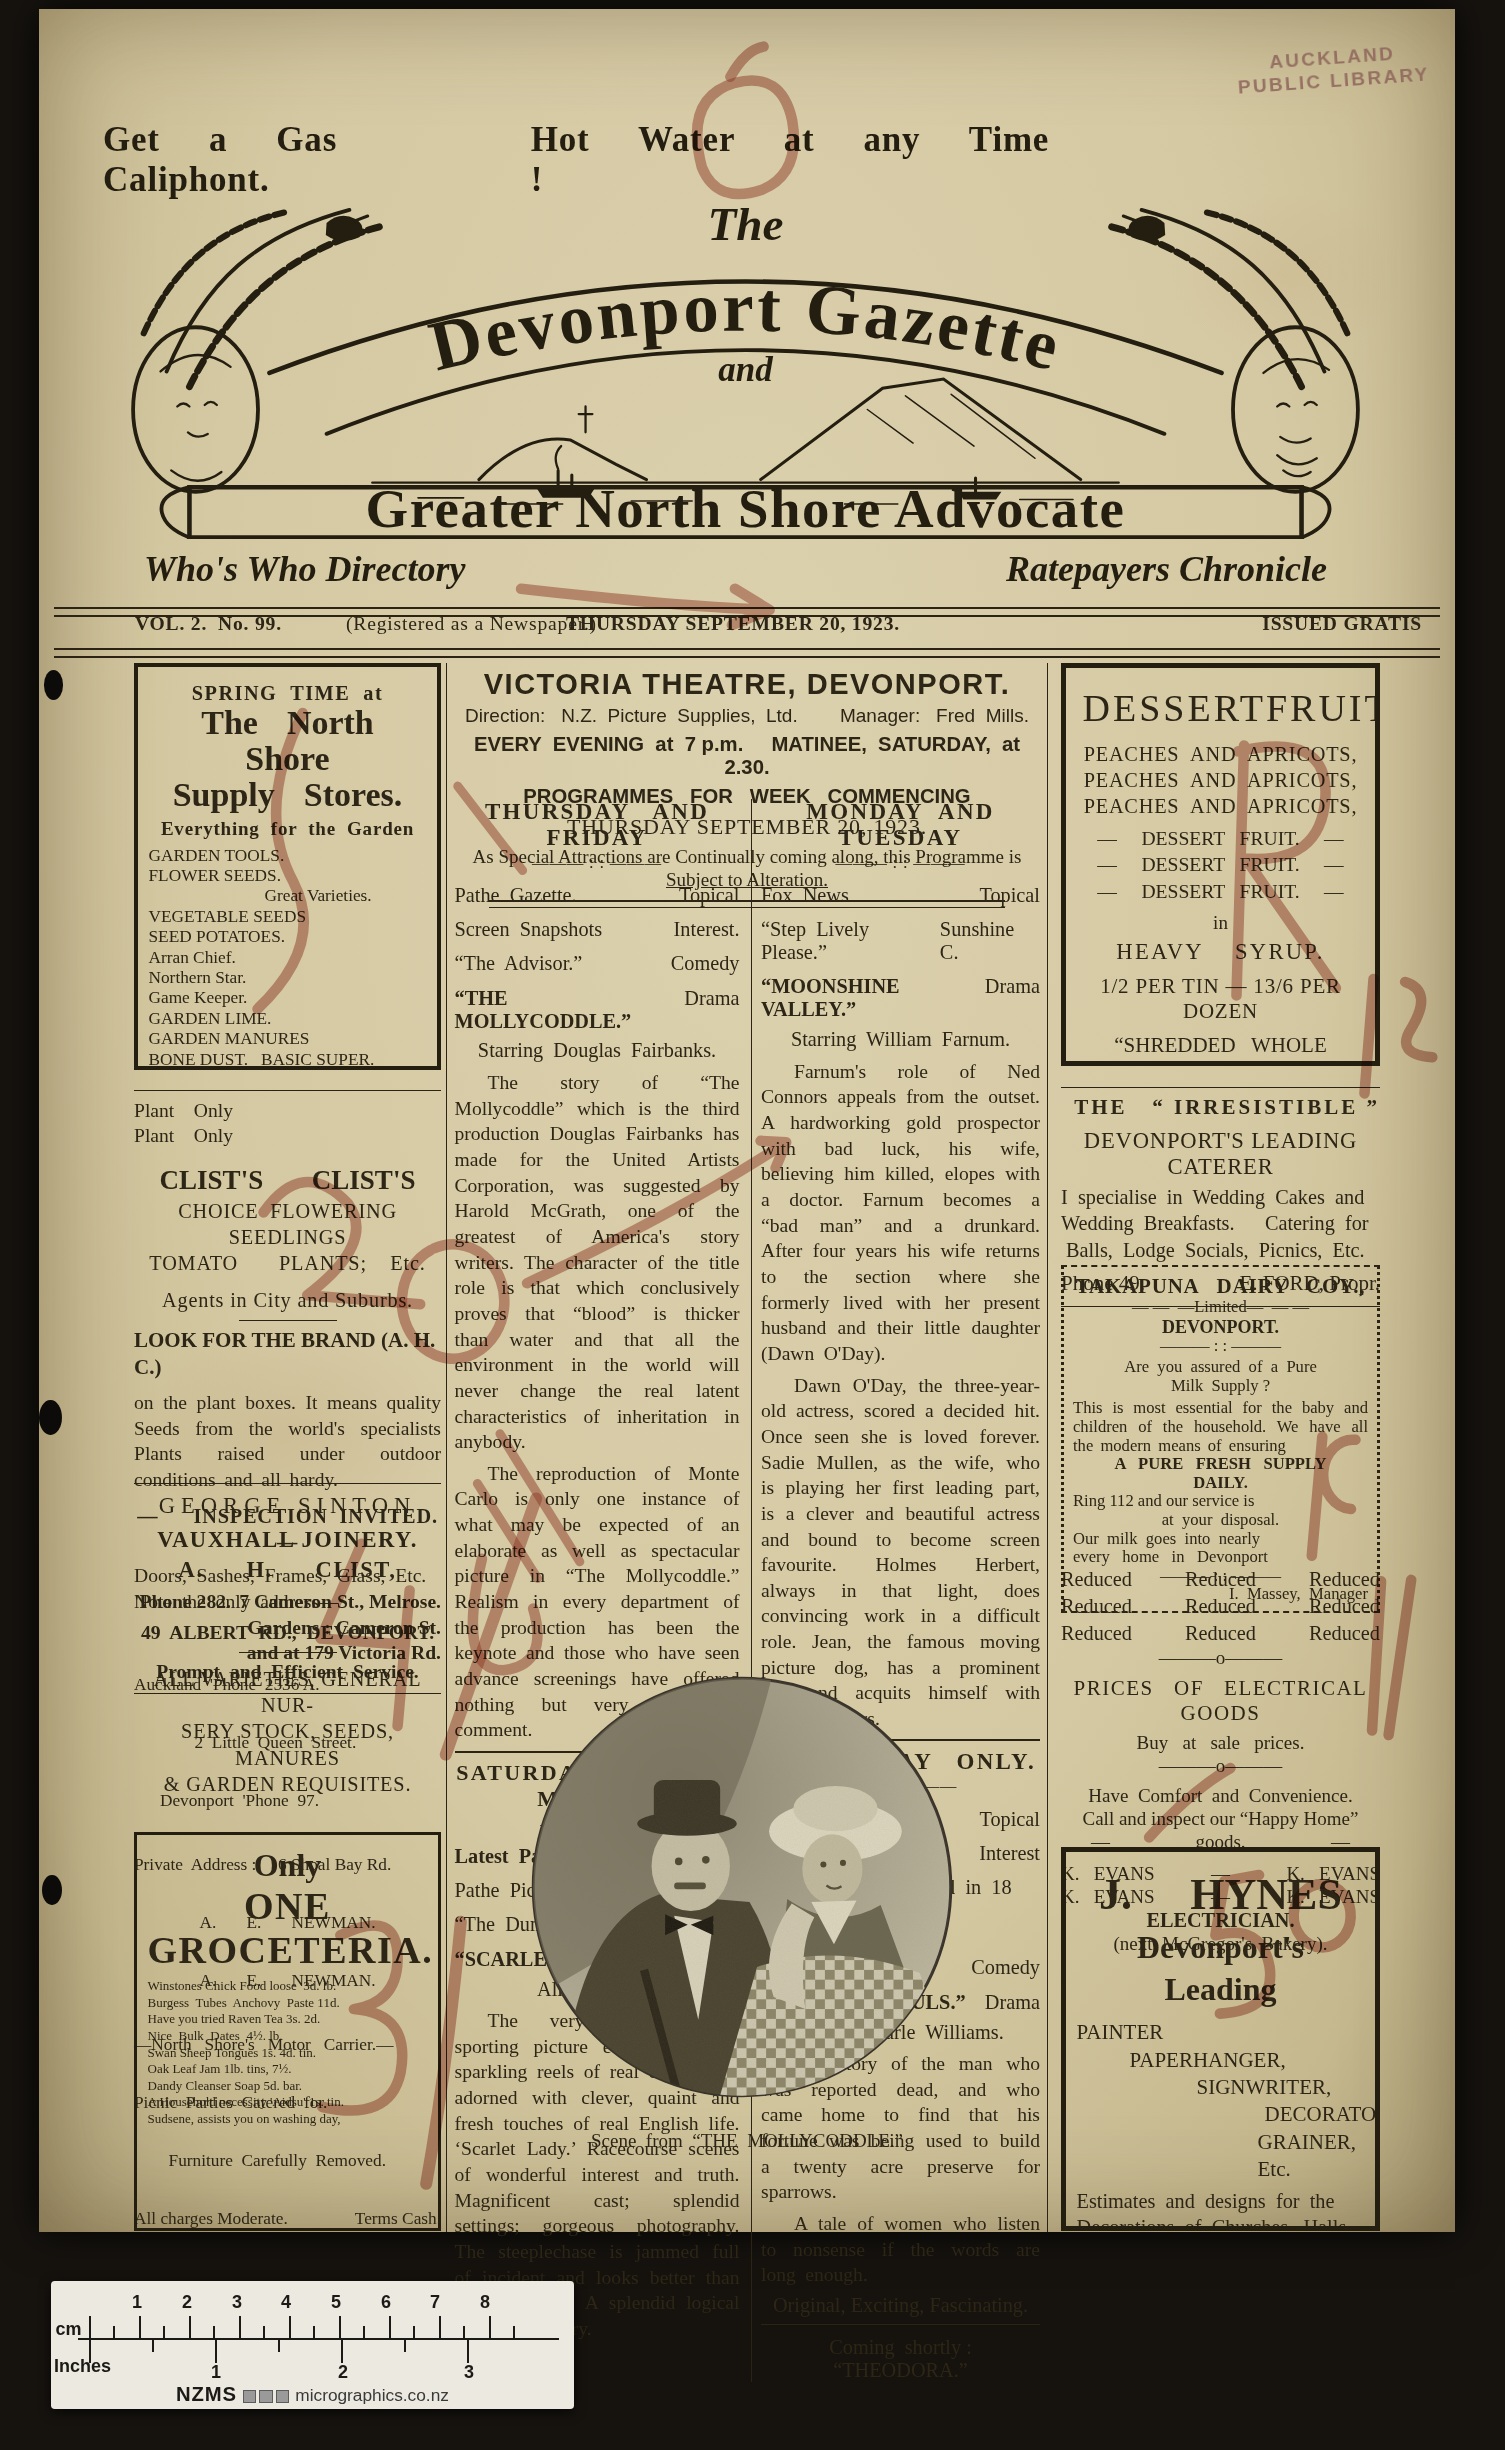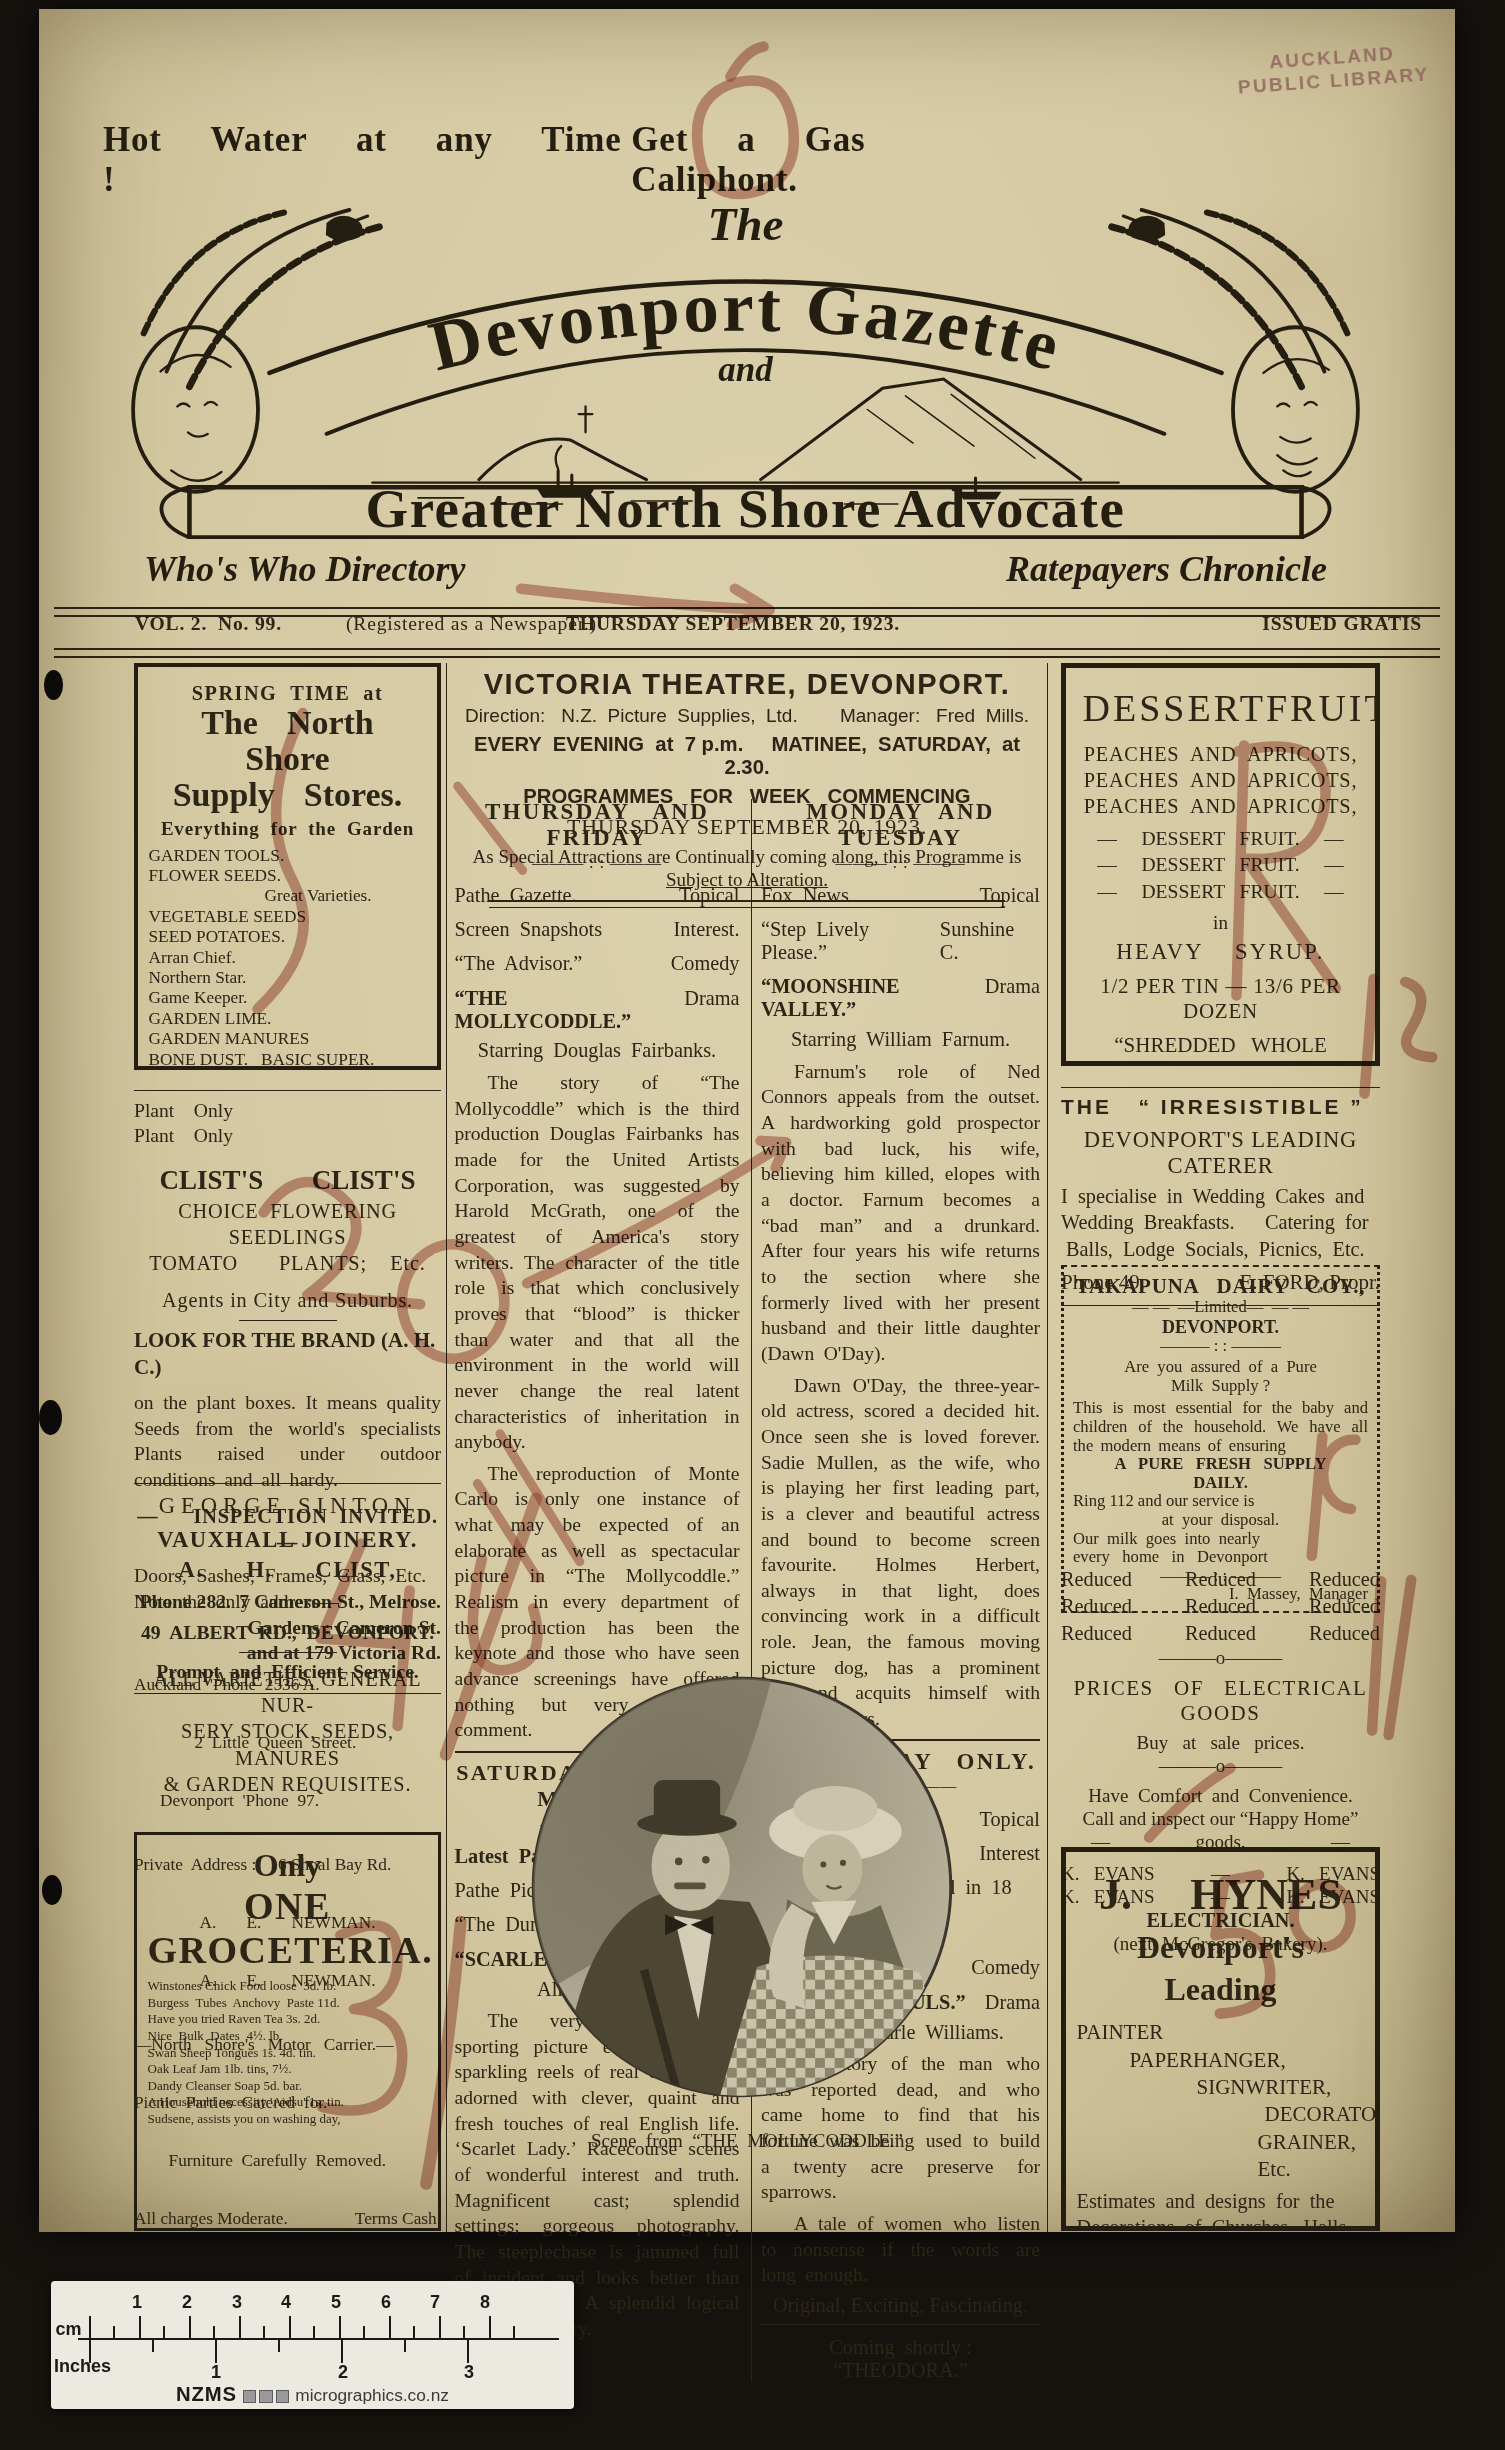--- a/index.html
+++ b/index.html
@@ -90,21 +90,21 @@
   .photo{position:absolute;left:84px;top:1013px;width:422px;height:422px;}
   .caption{position:absolute;left:0;right:0;top:1467px;text-align:center;font-size:19px;white-space:pre-wrap}
   
   .des-t{display:flex;justify-content:space-between;font-size:38px;font-weight:normal;letter-spacing:3px;padding:0 6px;margin:6px 0 10.5px}
   .des-p{font-size:20.3px;text-align:center;letter-spacing:0.8px;line-height:1.3;white-space:pre-wrap}
   .des-d{font-size:19.6px;text-align:center;line-height:1.35;white-space:pre-wrap}
   .des-mid{font-size:19px;text-align:center;margin-top:7.5px}
   .des-sy{font-size:22.6px;text-align:center;letter-spacing:2.3px;margin:4.5px 0 9px}
   .des-pr{font-size:21px;text-align:center;margin:7.5px 0;letter-spacing:0.8px}
   .des-s1{font-size:21px;text-align:center;margin-top:9px}
-  .cat-t{font-size:21px;font-weight:bold;letter-spacing:3px;text-align:left;font-family:Liberation Sans, sans-serif}
+  .cat-t{font-size:21px;font-weight:bold;letter-spacing:3px;text-align:right;font-family:Liberation Serif, serif}
   .cat-h{font-size:22.6px;text-align:center;letter-spacing:0.8px;margin:7.5px 0 4.5px}
   .cat-p{font-size:20.3px;line-height:1.3;white-space:pre-wrap}
   .cat-f{display:flex;justify-content:space-between;font-size:21px;margin-top:7.5px}
   .dairy{border-left:3.8px dotted #2b2415;border-right:3.8px dotted #2b2415;border-top:2.3px dashed #2b2415;border-bottom:2.3px dashed #2b2415;
     padding:7.5px 9px;font-size:16.6px;line-height:1.12;}
   .dairy .n{font-size:21px;font-weight:bold;text-align:center;letter-spacing:0.8px}
   .dairy .sub2{text-align:center}
   .elec{font-size:19px;line-height:1.2}
   .elec .red3{display:flex;justify-content:space-between;font-size:20.3px;margin:2.3px 0}
   .elec .t{font-size:21px;letter-spacing:1.5px;text-align:center;margin:6px 0}
@@ -132,22 +132,22 @@
 <body>
 
 <div class="paper">
 
   <div class="stamp">
     <div>AUCKLAND</div>
     <div>PUBLIC LIBRARY</div>
   </div>
 
   <div class="headline">
+    <span class="pw">Get  a  Gas  Caliphont.</span>
     <span class="pw">Hot  Water  at  any  Time !</span>
-    <span class="pw">Get  a  Gas  Caliphont.</span>
   </div>
 
   <svg class="masthead-svg" viewBox="0 0 1700 470">
     <g fill="none" stroke="#241e11" stroke-linecap="round">
 
       <path d="M90,250 C140,130 210,70 330,38" stroke-width="5"></path>
       <path d="M120,270 C180,150 260,90 370,60" stroke-width="9" stroke-dasharray="15 8"></path>
       <path d="M60,200 C100,110 160,60 250,40" stroke-width="8" stroke-dasharray="13 7"></path>
 
       <path d="M1610,250 C1560,130 1490,70 1370,38" stroke-width="5"></path>

